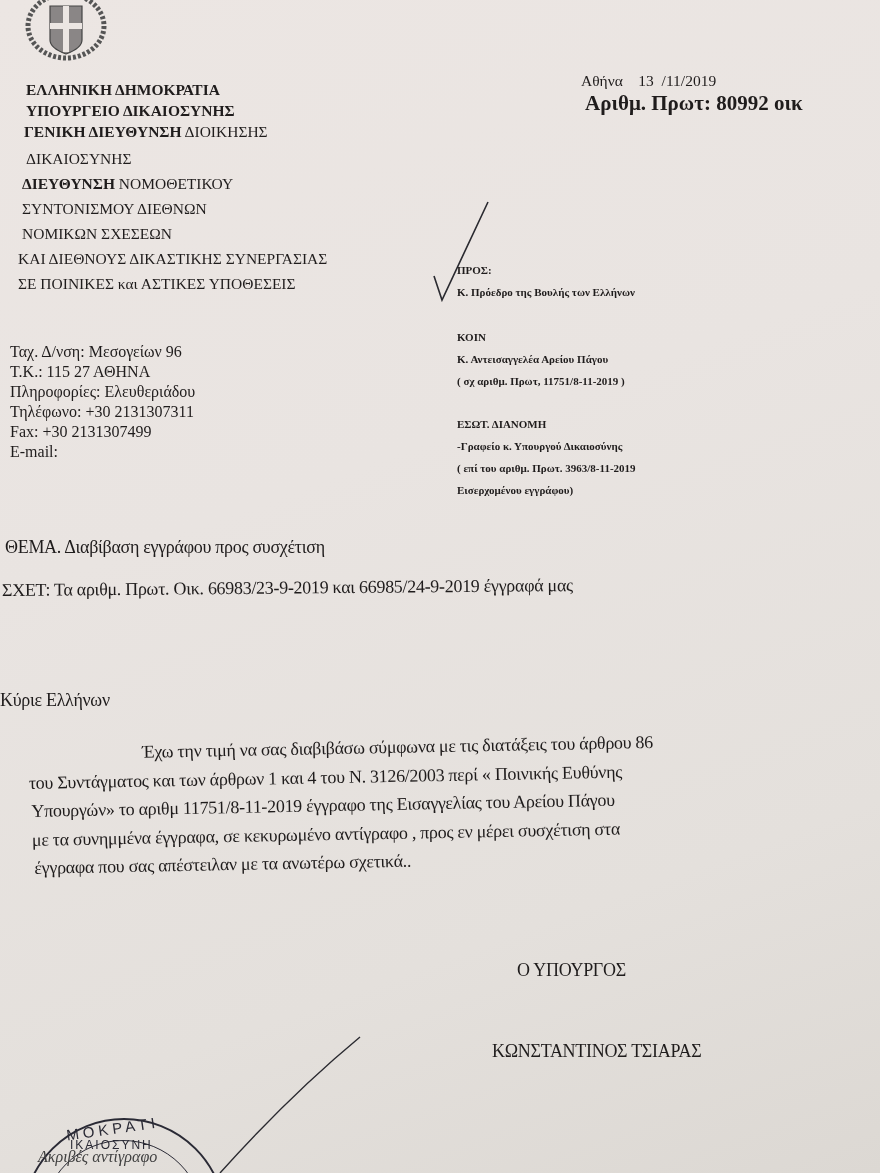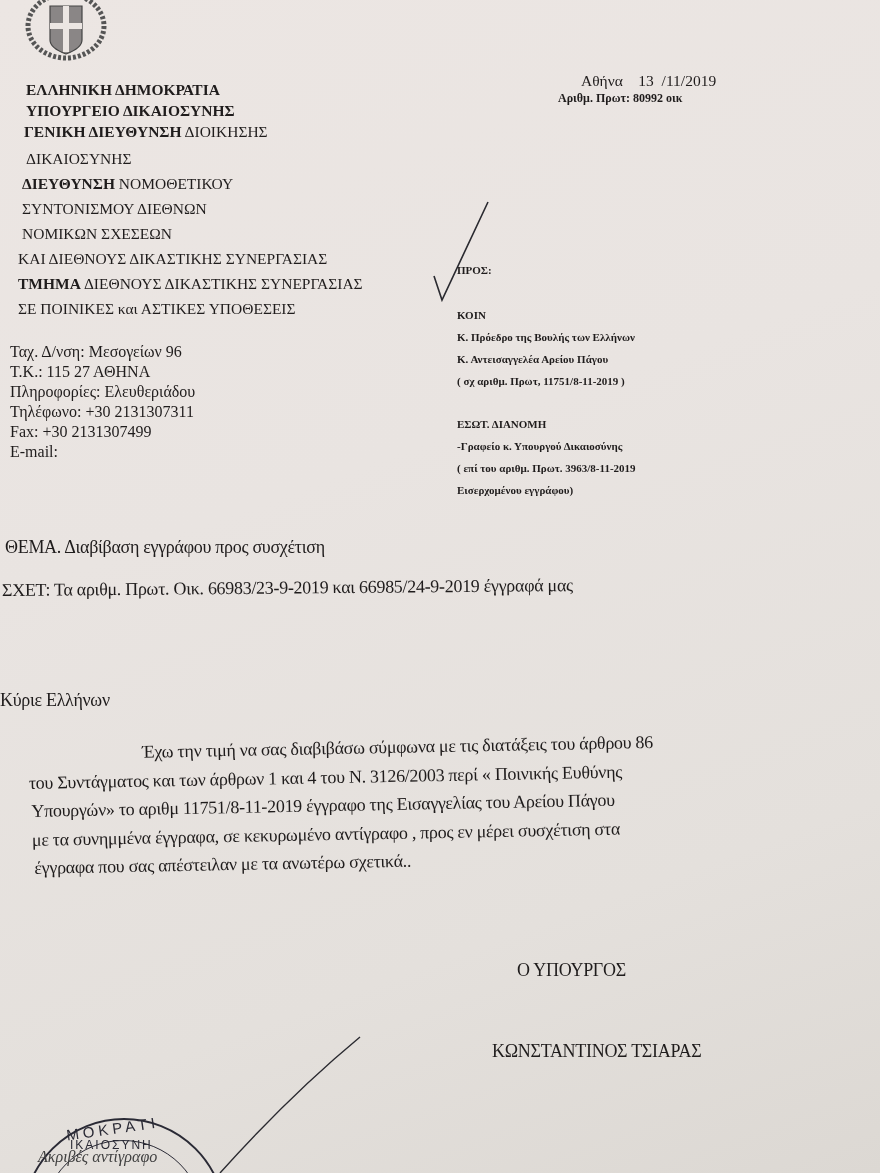--- a/index.html
+++ b/index.html
@@ -39,44 +39,43 @@
 
 <div class="abs hdr" style="left:22px; top:79px;">
   <div style="margin-left:4px;"><b>ΕΛΛΗΝΙΚΗ ΔΗΜΟΚΡΑΤΙΑ</b></div>
   <div style="margin-left:4px;"><b>ΥΠΟΥΡΓΕΙΟ ΔΙΚΑΙΟΣΥΝΗΣ</b></div>
   <div style="margin-left:2px;"><b>ΓΕΝΙΚΗ ΔΙΕΥΘΥΝΣΗ</b><span> ΔΙΟΙΚΗΣΗΣ</span></div>
   <div style="margin-left:4px; margin-top:6px;"><span>ΔΙΚΑΙΟΣΥΝΗΣ</span></div>
   <div style="margin-top:4px;"><b>ΔΙΕΥΘΥΝΣΗ</b><span>  ΝΟΜΟΘΕΤΙΚΟΥ</span></div>
   <div style="margin-top:4px;"><span>ΣΥΝΤΟΝΙΣΜΟΥ  ΔΙΕΘΝΩΝ</span></div>
   <div style="margin-top:4px;"><span>ΝΟΜΙΚΩΝ ΣΧΕΣΕΩΝ</span></div>
   <div style="margin-top:4px; margin-left:-4px;"><span>ΚΑΙ ΔΙΕΘΝΟΥΣ ΔΙΚΑΣΤΙΚΗΣ ΣΥΝΕΡΓΑΣΙΑΣ</span></div>
-  <div style="margin-top:4px; margin-left:-4px;"><b>ΤΜΗΜΑ</b><span>  ΔΙΕΘΝΟΥΣ ΔΙΚΑΣΤΙΚΗΣ ΣΥΝΕΡΓΑΣΙΑΣ</span></div>
   <div style="margin-top:4px; margin-left:-4px;"><span>ΣΕ ΠΟΙΝΙΚΕΣ και ΑΣΤΙΚΕΣ ΥΠΟΘΕΣΕΙΣ</span></div>
 </div>
 
 <div class="abs" style="left:581px; top:72px; font-size:15.5px; white-space:pre;">Αθήνα    13  /11/2019</div>
-<div class="abs bold" style="left:558px; top:91px; font-size:12px;">Αριθμ. Πρωτ: 80992 οικ</div>
+<div class="abs bold" style="left:585px; top:91px; font-size:21px;">Αριθμ. Πρωτ: 80992 οικ</div>
 
 <div class="abs contact" style="left:10px; top:342px;">
   <div>Ταχ. Δ/νση: Μεσογείων 96</div>
   <div>Τ.Κ.: 115 27 ΑΘΗΝΑ</div>
   <div>Πληροφορίες: Ελευθεριάδου</div>
   <div>Τηλέφωνο: +30 2131307311</div>
   <div>Fax: +30 2131307499</div>
   <div>E-mail:</div>
 </div>
 
 <svg class="abs" style="left:432px; top:200px;" width="70" height="110" viewBox="0 0 70 110">
   <path d="M2 76 L10 100 L56 2" fill="none" stroke="#2a2a30" stroke-width="1.6"></path>
 </svg>
 
 <div class="abs rcp" style="left:457px; top:259px;">
   <div>ΠΡΟΣ:</div>
+  <div>Κ. Πρόεδρο της Βουλής των Ελλήνων</div>
   <div style="margin-top:23px;">ΚΟΙΝ</div>
-  <div>Κ. Πρόεδρο της Βουλής των Ελλήνων</div>
   <div>Κ. Αντεισαγγελέα Αρείου Πάγου</div>
   <div>( σχ αριθμ. Πρωτ, 11751/8-11-2019 )</div>
   <div style="margin-top:21px;">ΕΣΩΤ. ΔΙΑΝΟΜΗ</div>
   <div>-Γραφείο κ. Υπουργού Δικαιοσύνης</div>
   <div>( επί του αριθμ. Πρωτ. 3963/8-11-2019</div>
   <div>Εισερχομένου εγγράφου)</div>
 </div>
 
 <div class="abs cond" style="left:5px; top:537px;">ΘΕΜΑ. Διαβίβαση εγγράφου προς συσχέτιση</div>
 <div class="abs cond" style="left:2px; top:580px; transform:rotate(-0.5deg); transform-origin:left;">ΣΧΕΤ: Τα αριθμ. Πρωτ. Οικ. 66983/23-9-2019 και 66985/24-9-2019 έγγραφά μας</div>

